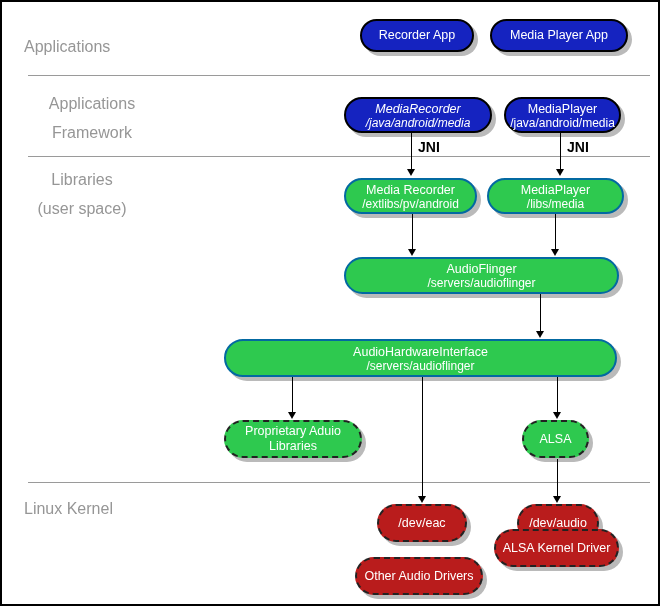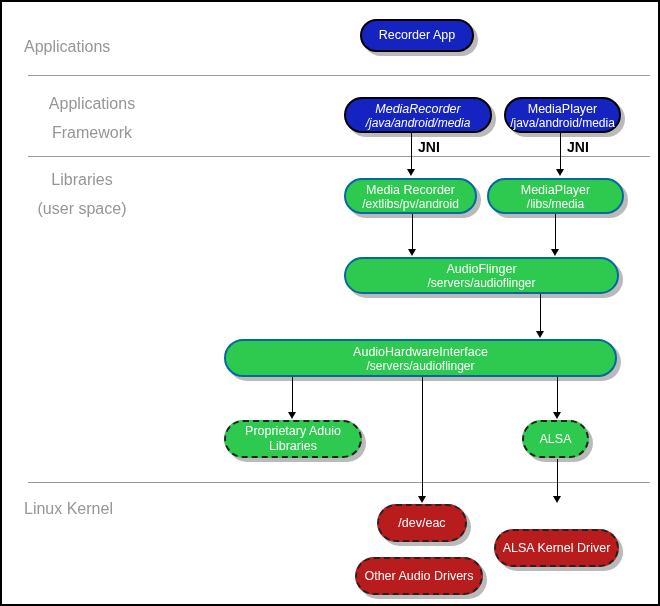--- a/index.html
+++ b/index.html
@@ -51,20 +51,23 @@
   <div class="layer-label center" style="left:10px; top:163px; width:140px;"><span>Libraries</span><br><span>(user space)</span></div>
 
   <div class="layer-label" style="left:22px; top:492px;">Linux Kernel</div>
 
   <div class="divider" style="top:73px;"></div>
   <div class="divider" style="top:154px;"></div>
   <div class="divider" style="top:480px;"></div>
 
   <div class="node blue" style="left:358px; top:17px; width:114px; height:33px;">
     <div class="title">Recorder App</div>
+  </div>
+  <div class="node blue" style="left:488px; top:17px; width:138px; height:33px;">
+    <div class="title">Media Player App</div>
   </div>
 
   <div class="node blue" style="left:342px; top:95px; width:148px; height:36px;font-style:italic;">
     <div class="title">MediaRecorder</div>
     <div class="sub">/java/android/media</div>
   </div>
   <div class="node blue" style="left:502px; top:95px; width:117px; height:36px;">
     <div class="title">MediaPlayer</div>
     <div class="sub">/java/android/media</div>
   </div>
@@ -120,20 +123,23 @@
   <div class="node green-dash" style="left:520px; top:418px; width:67px; height:38px;">
     <div class="title">ALSA</div>
   </div>
 
   <div class="vline" style="left:555px; top:457px; height:38px;"></div>
   <div class="ahead" style="left:551px; top:494px;"></div>
 
   <div class="node red-dash" style="left:375px; top:502px; width:90px; height:38px;">
     <div class="title">/dev/eac</div>
   </div>
+  <div class="node red-dash" style="left:515px; top:502px; width:82px; height:38px;">
+    <div class="title">/dev/audio</div>
+  </div>
   <div class="node red-dash" style="left:353px; top:555px; width:128px; height:38px;">
     <div class="title">Other Audio Drivers</div>
   </div>
   <div class="node red-dash" style="left:492px; top:527px; width:125px; height:38px;">
     <div class="title">ALSA Kernel Driver</div>
   </div>
 
 </div>
 
 </body></html>

